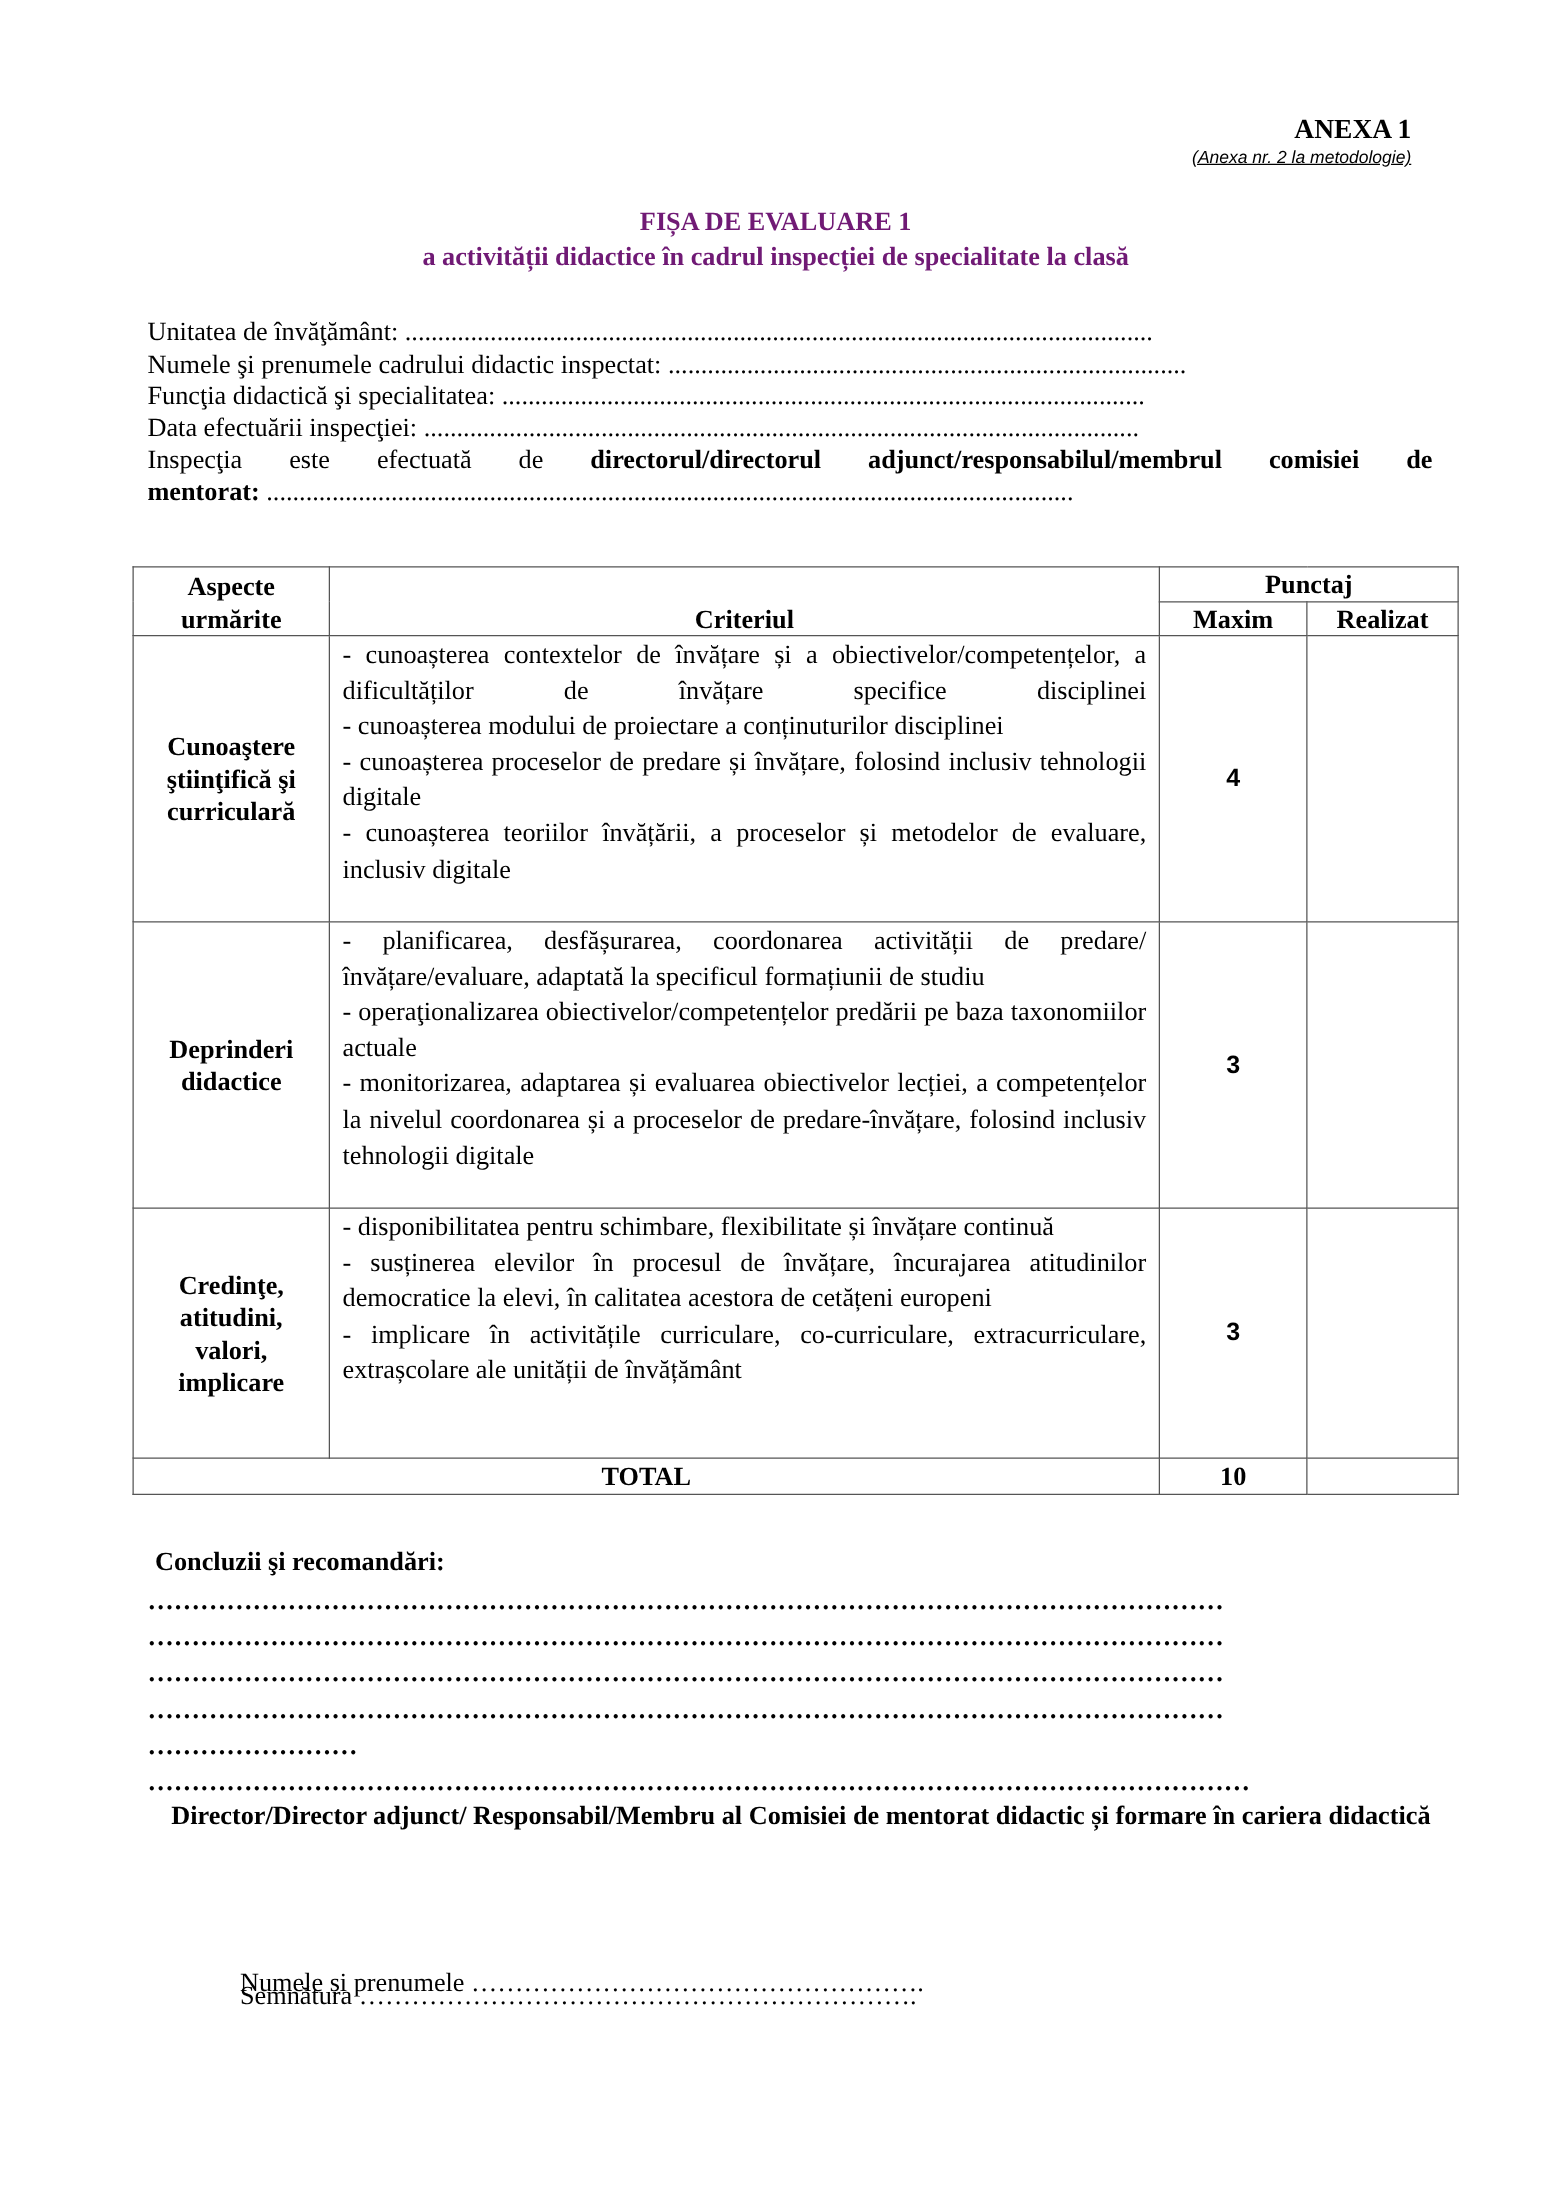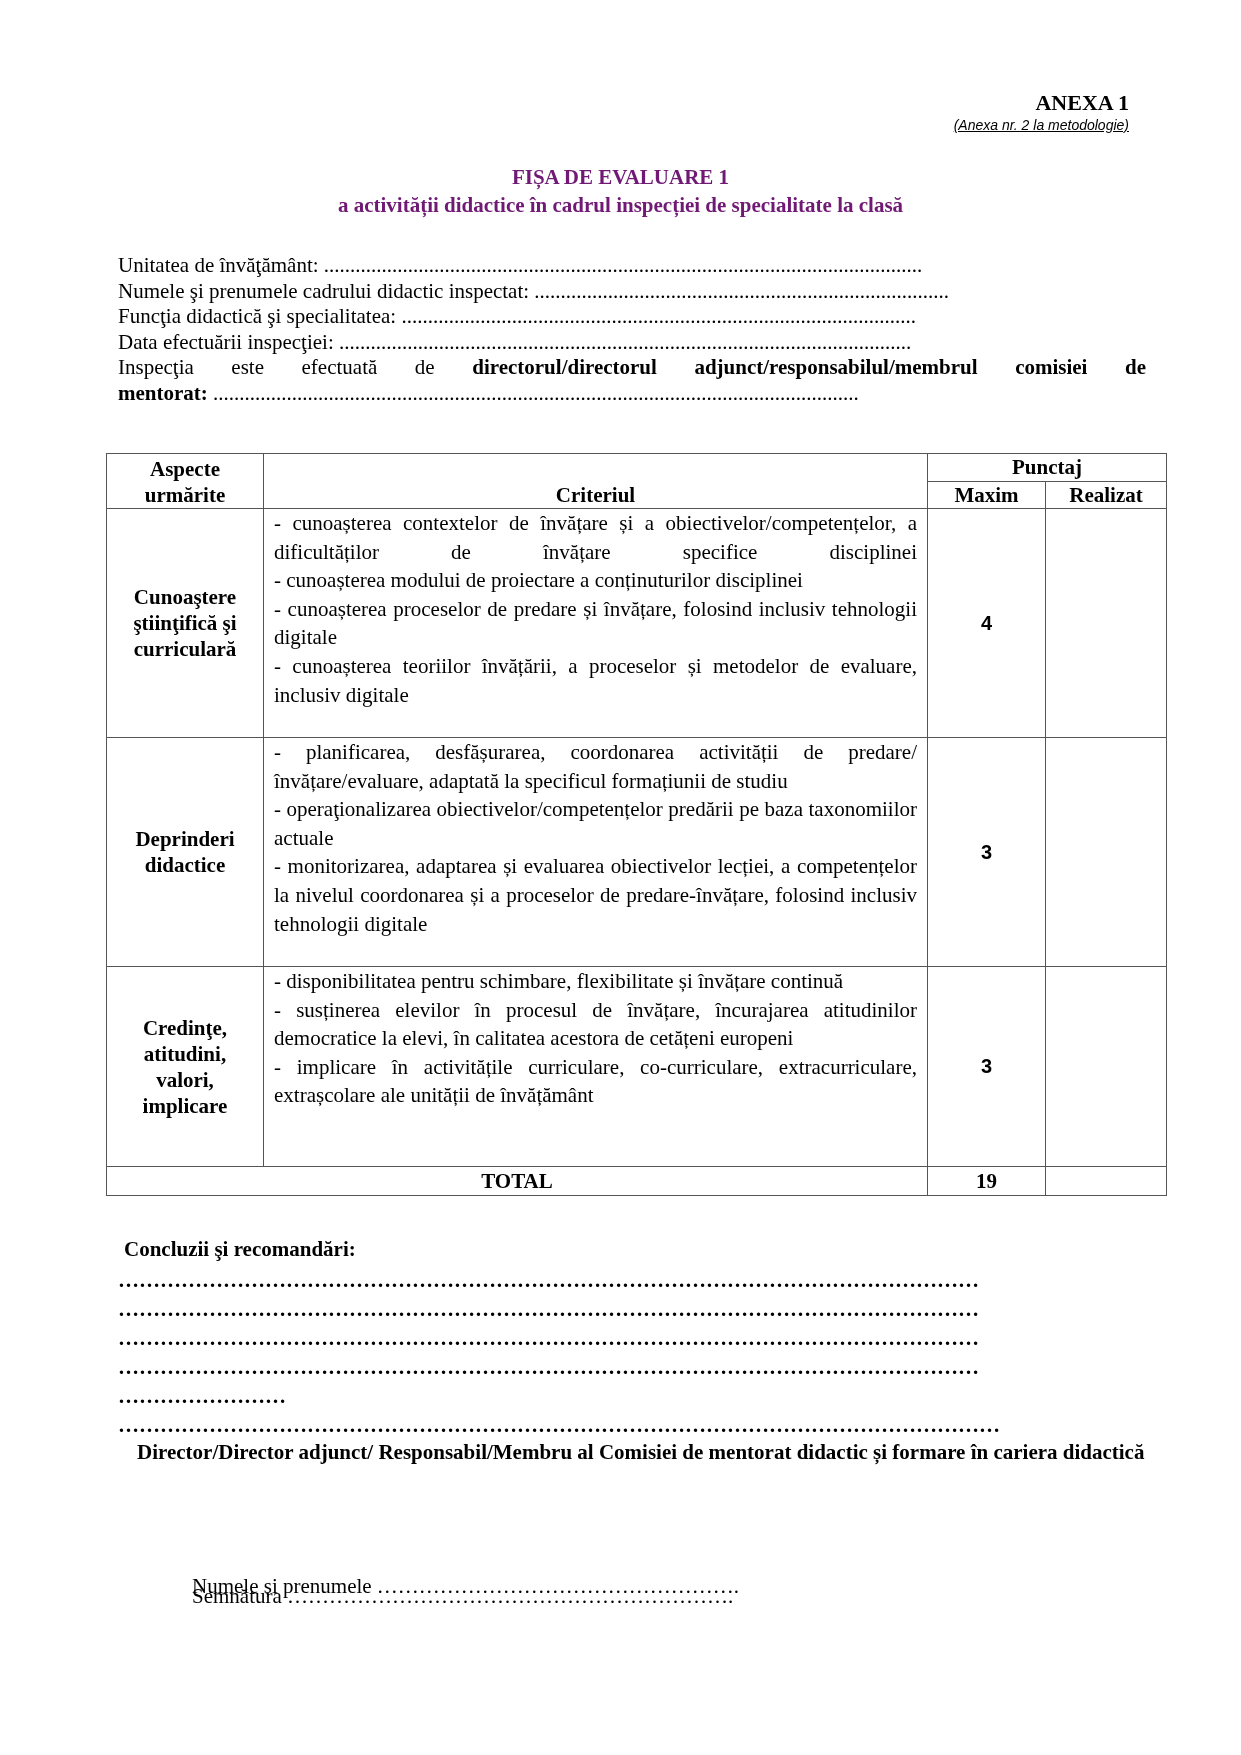--- a/index.html
+++ b/index.html
@@ -112,21 +112,21 @@
       <div>- disponibilitatea pentru schimbare, flexibilitate și învățare continuă</div>
       <div>- susținerea elevilor în procesul de învățare, încurajarea atitudinilor democratice la elevi, în calitatea acestora de cetățeni europeni</div>
       <div>- implicare în activitățile curriculare, co-curriculare, extracurriculare, extrașcolare ale unității de învățământ</div>
     </td>
     <td class="score">3</td>
     <td></td>
   </tr>
 
   <tr style="height:29px;">
     <td colspan="2" class="total-label">TOTAL</td>
-    <td class="total-score">19</td>
+    <td class="total-score">10</td>
     <td></td>
   </tr>
 </tbody>
   </table>
 
 <div class="abs concl">Concluzii şi recomandări:</div>
 <div class="abs dots" style="top:1268px;">……………………………………………………………………………………………………………</div>
 <div class="abs dots" style="top:1297px;">……………………………………………………………………………………………………………</div>
 <div class="abs dots" style="top:1326px;">……………………………………………………………………………………………………………</div>
 <div class="abs dots" style="top:1355px;">……………………………………………………………………………………………………………</div>

